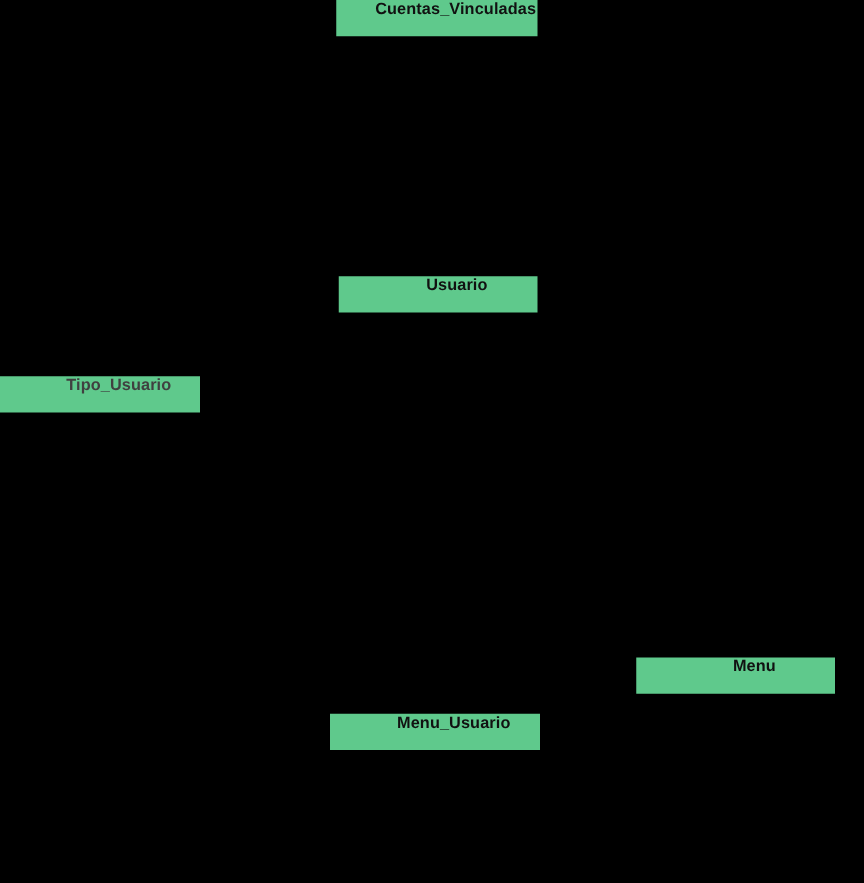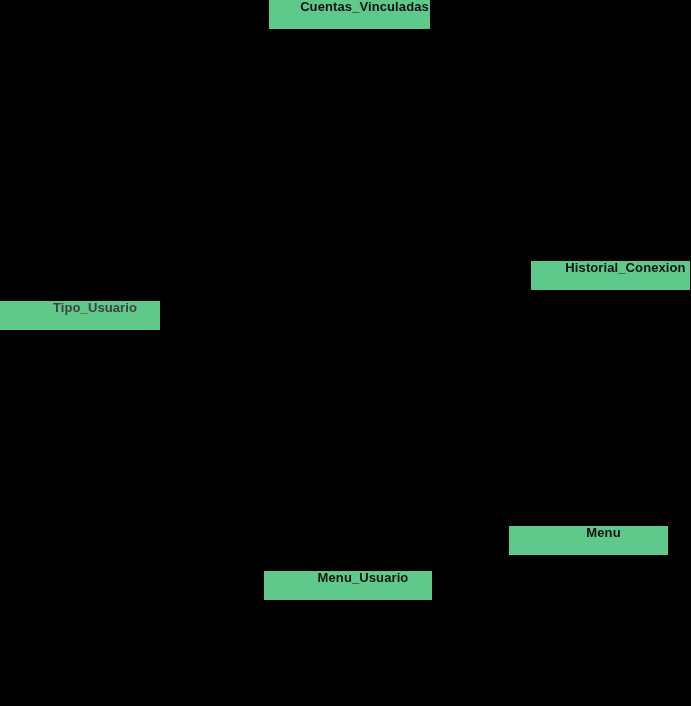--- a/index.html
+++ b/index.html
@@ -58,24 +58,24 @@
         <line x1="350.5" y1="235.5" x2="80" y2="315.5"></line>
         <line x1="350.5" y1="235.5" x2="348" y2="585.5"></line>
         <line x1="588.5" y1="540.5" x2="348" y2="585.5"></line>
       </g>
   </svg>
 
   <div class="node" style="left: 269px; top: 0px; width: 161px; height: 29px; background: rgb(95, 201, 140); color: rgb(17, 17, 17);">
     <span>Cuentas_Vinculadas</span>
   </div>
 
+  <div class="node" style="left: 271px; top: 221px; width: 159px; height: 29px; background: rgb(95, 201, 140); color: rgb(17, 17, 17);">
+    <span>Usuario</span>
+  </div>
 
-  <div class="node" style="left: 531px; top: 261px; width: 159px; height: 29px; background: rgb(95, 201, 140); color: rgb(17, 17, 17);">
-    <span>Historial_Conexion</span>
-  </div>
 
   <div class="node" style="left: 0px; top: 301px; width: 160px; height: 29px; background: rgb(95, 201, 140); color: #404040;">
     <span>Tipo_Usuario</span>
   </div>
 
   <div class="node" style="left: 264px; top: 571px; width: 168px; height: 29px; background: rgb(95, 201, 140); color: rgb(17, 17, 17);">
     <span>Menu_Usuario</span>
   </div>
 
   <div class="node" style="left: 509px; top: 526px; width: 159px; height: 29px; background: rgb(95, 201, 140); color: rgb(17, 17, 17);">

